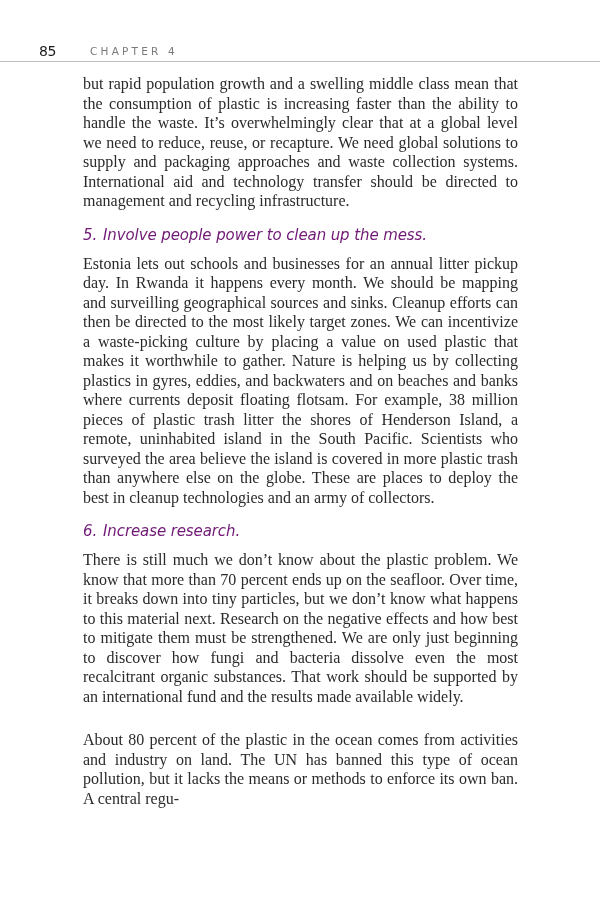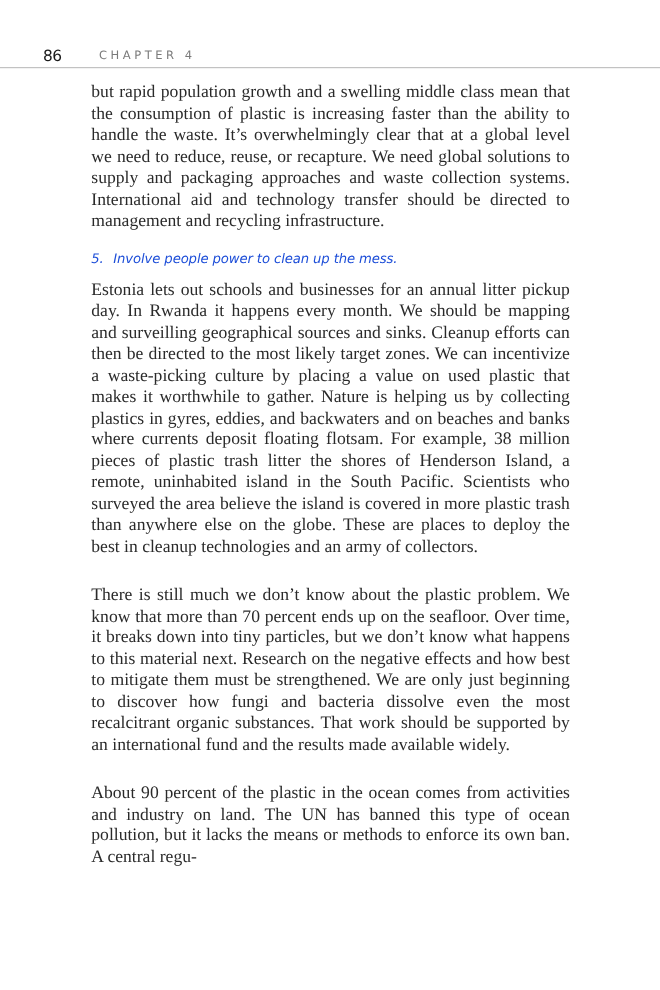--- a/index.html
+++ b/index.html
@@ -2,41 +2,42 @@
 <html><head>
 <meta charset="utf-8">
 <style>
   html, body { margin: 0; padding: 0; background: #ffffff; }
   body { width: 600px; height: 900px; position: relative; overflow: hidden; color: #231f20; }
   .running-head { position: absolute; top: 41px; left: 0; width: 600px; height: 20px; border-bottom: 1px solid #bcbcbc; }
   .folio { position: absolute; left: 39px; top: 2px; font-family: "DejaVu Sans", sans-serif; font-size: 14px; font-weight: normal; color: #1a1a1a; letter-spacing: -0.3px; }
   .chapter-label { position: absolute; left: 90px; top: 4px; font-family: "DejaVu Sans", sans-serif; font-size: 10.5px; letter-spacing: 3.2px; color: #7a7a7a; }
   .body-text { position: absolute; left: 83px; top: 74px; width: 435px; }
   p.para { margin: 0; font-family: "Liberation Serif", serif; font-size: 16px; line-height: 19.5px; text-align: justify; hyphens: auto; color: #2a2a2a; }
-  h3.head { margin: 0; font-family: "DejaVu Sans", sans-serif; font-style: italic; font-weight: normal; font-size: 12px; line-height: 19px; color: #1d4ed8; letter-spacing: -0.1px; }
+  h3.head { margin: 0; font-family: "DejaVu Sans", sans-serif; font-style: italic; font-weight: normal; font-size: 15px; line-height: 19px; color: #701a75; letter-spacing: -0.1px; }
   .head-num { display: inline-block; width: 20px; }
   .gap-before-head { height: 15px; }
   .gap-after-head { height: 9px; }
 </style>
 </head>
 <body>
 
 <div class="running-head">
-  <span class="folio">86</span>
+  <span class="folio">85</span>
   <span class="chapter-label">CHAPTER 4</span>
 </div>
 
 <div class="body-text">
   <p class="para">but rapid population growth and a swelling middle class mean that the consumption of plastic is increasing faster than the ability to han­dle the waste. It’s overwhelmingly clear that at a global level we need to reduce, reuse, or recapture. We need global solutions to supply and packaging approaches and waste collection systems. International aid and technology transfer should be directed to management and recy­cling infrastructure.</p>
 
   <div class="gap-before-head"></div>
   <h3 class="head"><span class="head-num">5.</span><span>Involve people power to clean up the mess.</span></h3>
   <div class="gap-after-head"></div>
   <p class="para">Estonia lets out schools and businesses for an annual litter pickup day. In Rwanda it happens every month. We should be mapping and surveilling geographical sources and sinks. Cleanup efforts can then be directed to the most likely target zones. We can incentivize a waste-picking culture by placing a value on used plastic that makes it worthwhile to gather. Nature is helping us by collecting plastics in gyres, eddies, and backwaters and on beaches and banks where currents deposit floating flotsam. For example, 38 million pieces of plastic trash litter the shores of Henderson Island, a remote, uninhab­ited island in the South Pacific. Scientists who surveyed the area believe the island is covered in more plastic trash than anywhere else on the globe. These are places to deploy the best in cleanup technologies and an army of collectors.</p>
 
   <div class="gap-before-head"></div>
+  <h3 class="head"><span class="head-num">6.</span><span>Increase research.</span></h3>
   <div class="gap-after-head"></div>
   <p class="para">There is still much we don’t know about the plastic problem. We know that more than 70 percent ends up on the seafloor. Over time, it breaks down into tiny particles, but we don’t know what happens to this mate­rial next. Research on the negative effects and how best to mitigate them must be strengthened. We are only just beginning to discover how fungi and bacteria dissolve even the most recalcitrant organic substances. That work should be supported by an international fund and the results made available widely.</p>
 
   <div class="gap-before-head"></div>
   <div class="gap-after-head"></div>
-  <p class="para">About 90 percent of the plastic in the ocean comes from activities and industry on land. The UN has banned this type of ocean pollution, but it lacks the means or methods to enforce its own ban. A central regu-</p>
+  <p class="para">About 80 percent of the plastic in the ocean comes from activities and industry on land. The UN has banned this type of ocean pollution, but it lacks the means or methods to enforce its own ban. A central regu-</p>
 </div>
 
 </body></html>

